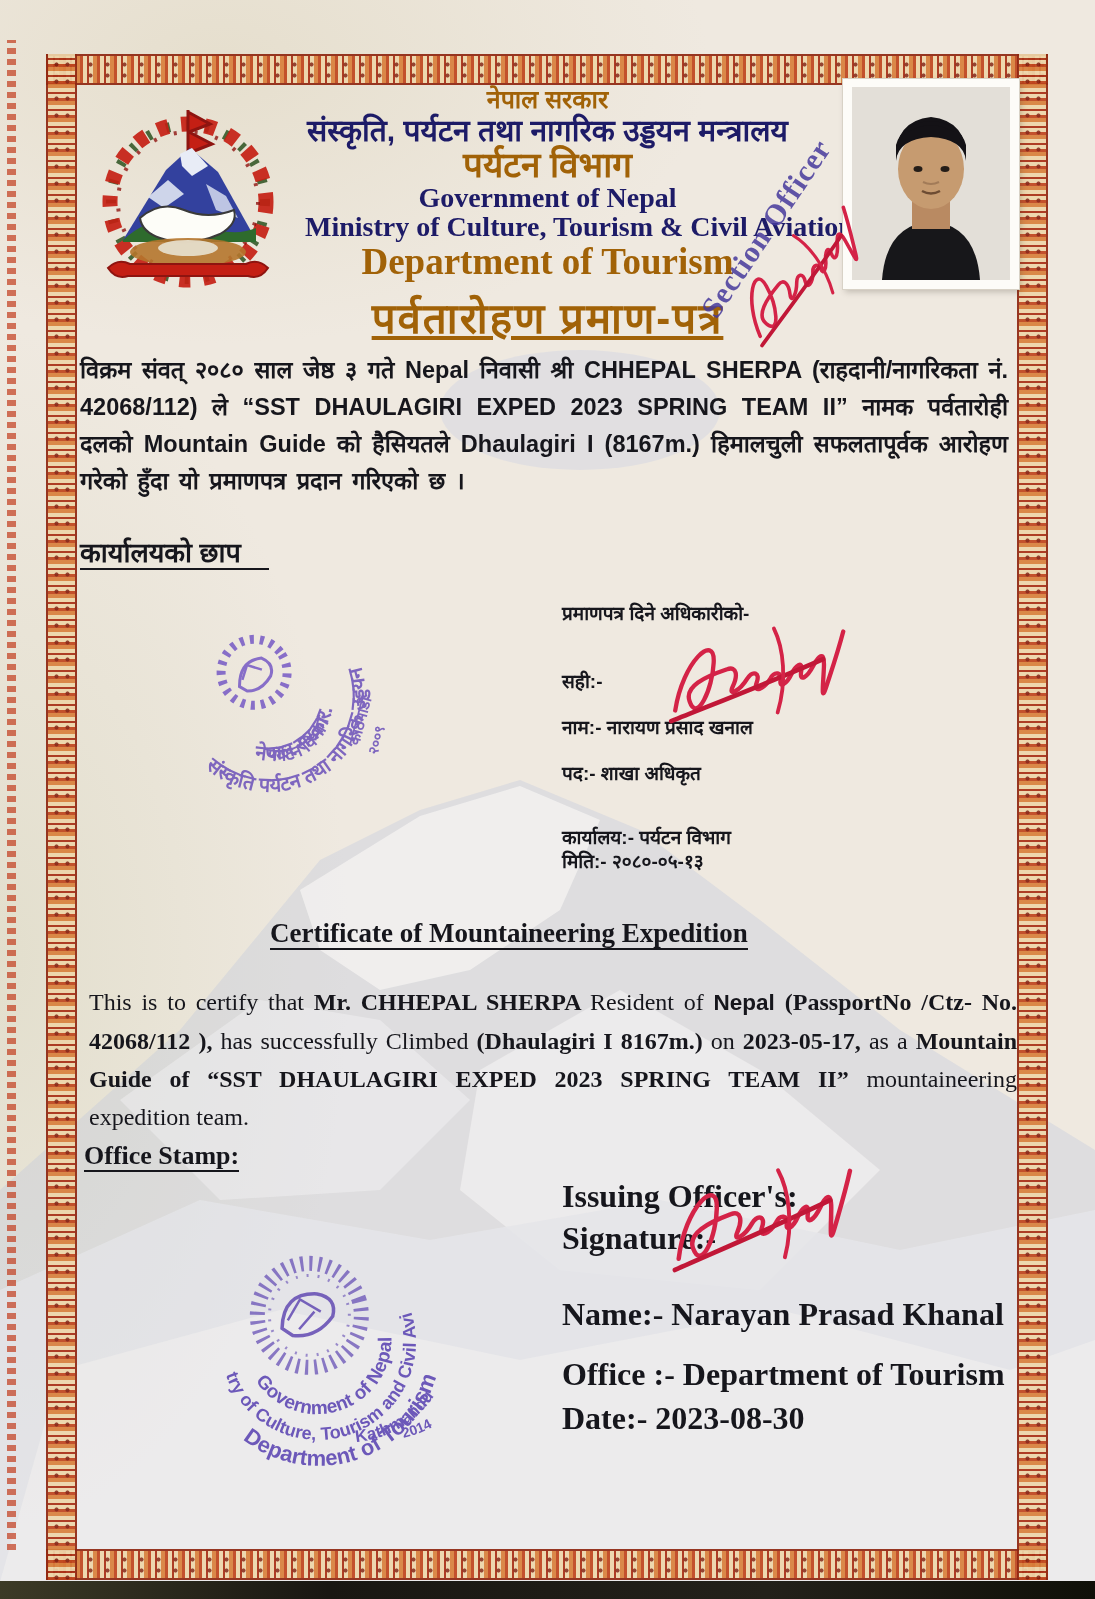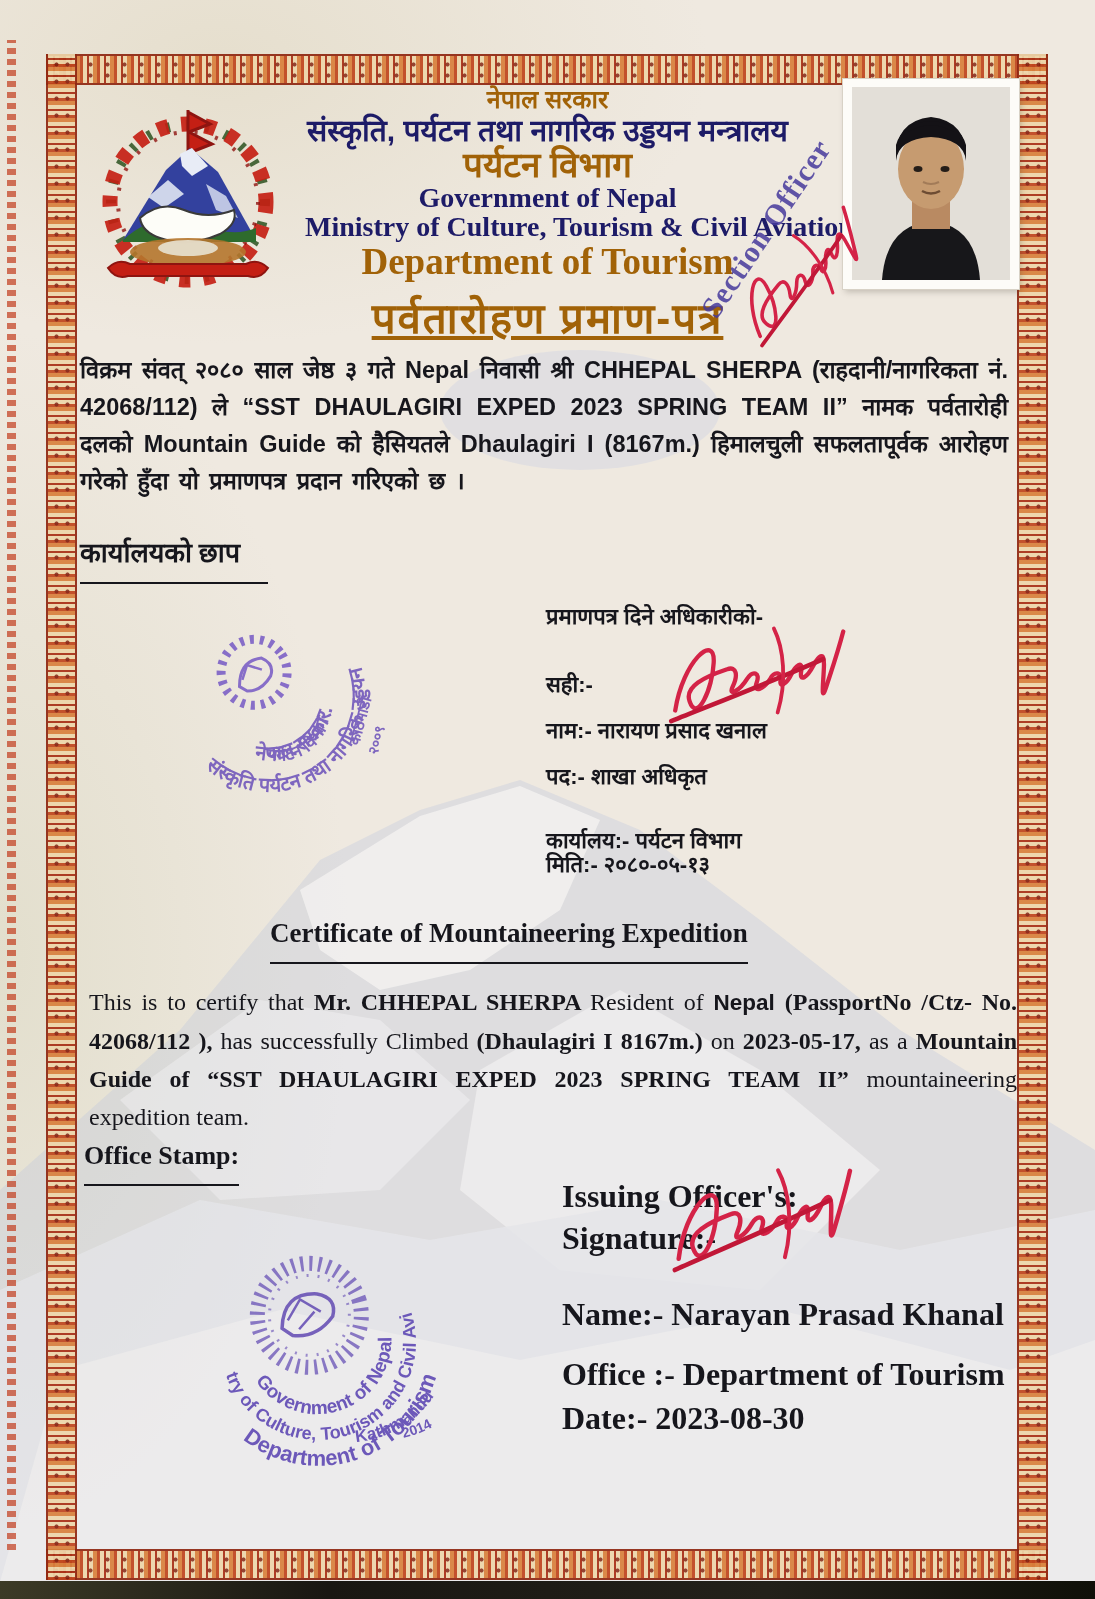--- a/index.html
+++ b/index.html
@@ -56,24 +56,24 @@
 
   .para{
     position:absolute;left:80px;width:928px;text-align:justify;
     font-size:23.5px;line-height:37px;
   }
   .para .b{font-weight:bold;}
   .para.np-para{font-weight:600;word-spacing:4px;}
   .en-para{font-family:"Liberation Serif","DejaVu Serif",serif;font-size:24px;line-height:38px;}
   .en-para .bs{font-family:"Liberation Sans","DejaVu Sans",sans-serif;font-weight:bold;font-size:22.5px;}
 
-  .ul{border-bottom:2.5px solid #16161c;padding-bottom:14px;font-family:Liberation Serif, serif;}
+  .ul{border-bottom:2.5px solid #16161c;padding-bottom:0;}
 
   .lbl-bold{font-weight:bold;}
-  .off-np{position:absolute;left:546px;font-size:22px;font-weight:600;white-space:nowrap;}
+  .off-np{position:absolute;left:562px;font-size:19px;font-weight:600;white-space:nowrap;}
   .off-en{position:absolute;left:562px;font-size:32px;font-family:Liberation Serif, serif;font-weight:600;white-space:nowrap;}
 
   .photo{
     position:absolute;left:843px;top:79px;width:176px;height:210px;
     background:#fdfcf8;box-shadow:0 0 0 1px #d8d2c6, 2px 3px 6px rgba(60,50,40,.25);
     z-index:4;
   }
   .photo-inner{position:absolute;left:9px;top:8px;right:9px;bottom:9px;background:linear-gradient(180deg,#e9e5df 0%,#ddd8d2 55%,#cfc9c3 100%);overflow:hidden;}
   .sec-officer{
     position:absolute;left:694px;top:305px;z-index:5;

